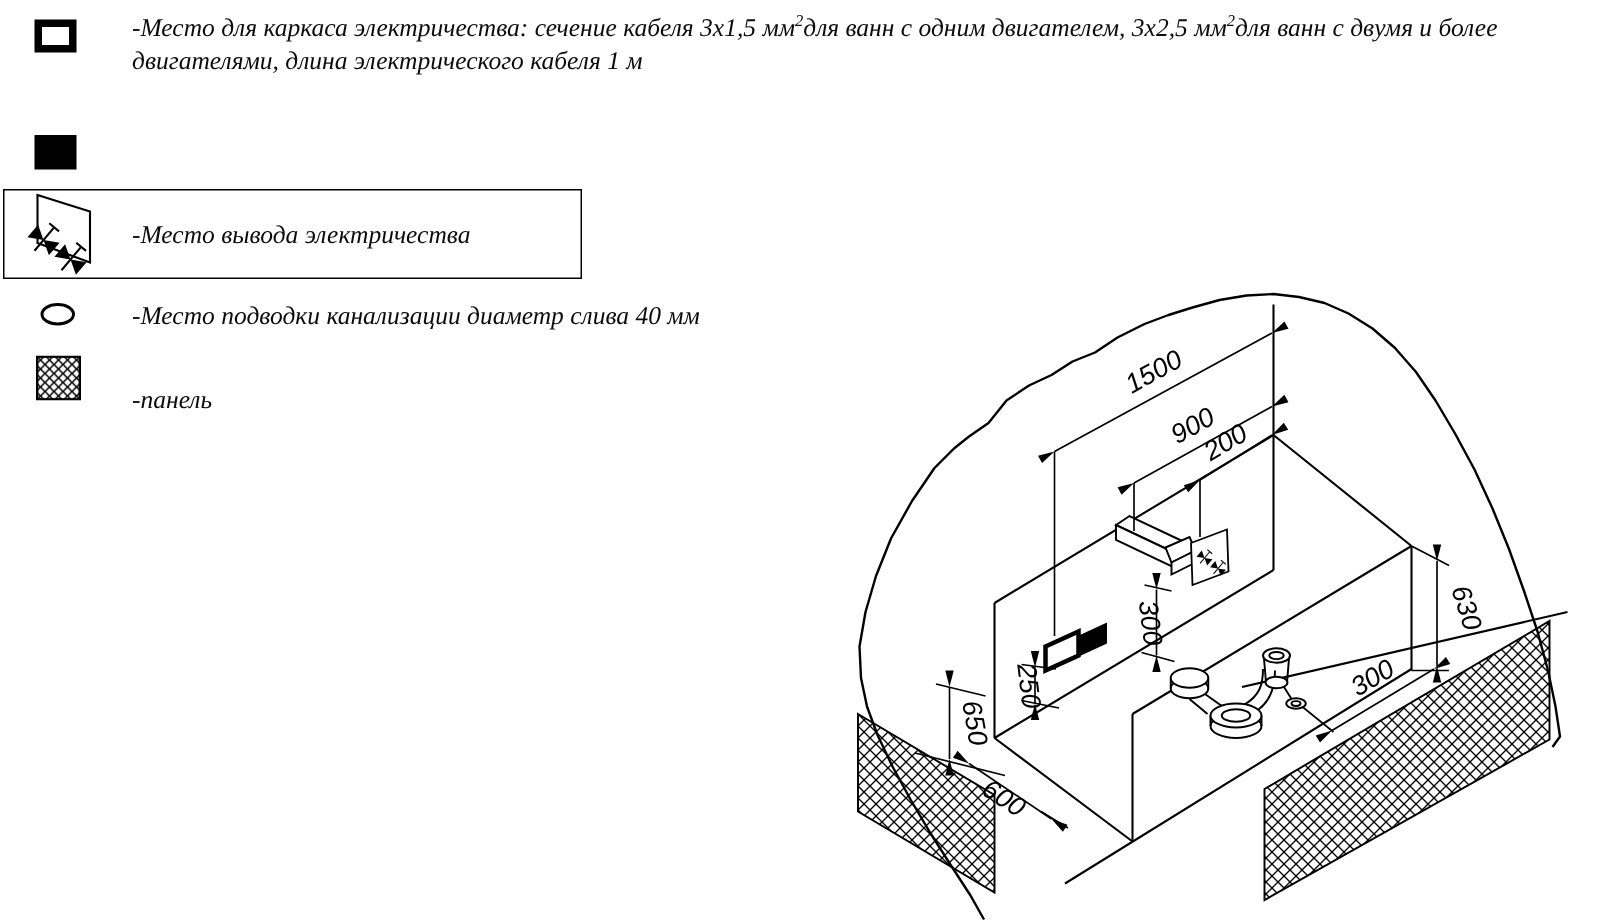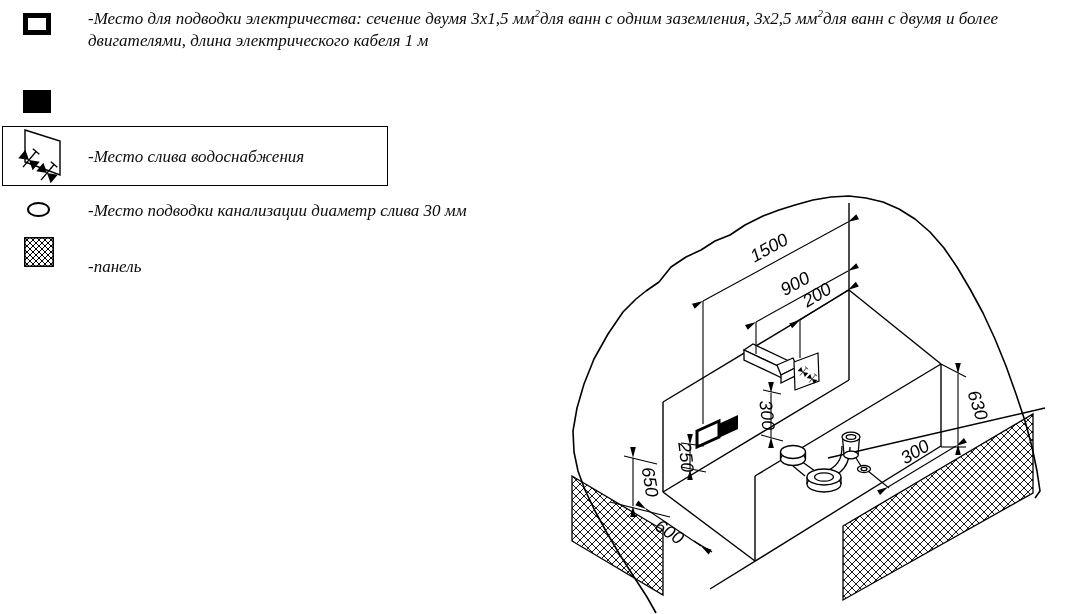--- a/index.html
+++ b/index.html
@@ -15,35 +15,35 @@
   svg{display:block;}
   .dimtxt{font-family:"Liberation Sans",sans-serif;font-style:italic;font-size:18px;fill:#000;}
 </style>
 </head>
 <body>
 
 <div class="stage">
 
   <div class="abs sq-outline" style="left:23px;top:13px;"></div>
   <div class="abs ltext" style="left:88px;top:8px;width:945px;">
-    <span>-Место для подводки электричества: сечение двумя 3х1,5 мм</span><span class="sup">2</span><span>для ванн с одним заземления, 3х2,5 мм</span><span class="sup">2</span><span>для ванн с двумя и более двигателями, длина электрического кабеля 1 м</span>
+    <span>-Место для каркаса электричества: сечение кабеля 3х1,5 мм</span><span class="sup">2</span><span>для ванн с одним двигателем, 3х2,5 мм</span><span class="sup">2</span><span>для ванн с двумя и более двигателями, длина электрического кабеля 1 м</span>
   </div>
 
   <div class="abs sq-filled" style="left:23px;top:90px;"></div>
 
   <div class="abs water-box" style="left:2px;top:126px;"></div>
   <svg class="abs" style="left:14px;top:126px;" width="58" height="60" viewBox="0 0 58 60">
     <path d="M11,4 L46,15 L46,49 L11,36 Z" fill="#fff" stroke="#000" stroke-width="1.4"></path>
     <use href="#valveG" transform="translate(15,34) scale(0.85)"></use>
     <use href="#valveG" transform="translate(33,47) scale(0.85)"></use>
   </svg>
-  <div class="abs ltext" style="left:88px;top:146px;">-Место слива водоснабжения</div>
+  <div class="abs ltext" style="left:88px;top:146px;">-Место вывода электричества</div>
 
   <div class="abs oval" style="left:27px;top:202px;"></div>
-  <div class="abs ltext" style="left:88px;top:200px;">-Место подводки канализации диаметр слива 30 мм</div>
+  <div class="abs ltext" style="left:88px;top:200px;">-Место подводки канализации диаметр слива 40 мм</div>
 
   <svg class="abs" style="left:24px;top:237px;" width="30" height="30" viewBox="0 0 30 30">
     <rect x="0.8" y="0.8" width="28.4" height="28.4" fill="url(#xh2)" stroke="#000" stroke-width="1.6"></rect>
   </svg>
   <div class="abs ltext" style="left:88px;top:256px;">-панель</div>
 
   <svg class="abs" style="left:546px;top:190px;" width="520" height="424" viewBox="546 190 520 424">
     <defs>
       <pattern id="xh" width="8" height="8" patternUnits="userSpaceOnUse">
         <path d="M0,0 L8,8 M8,0 L0,8" stroke="#000" stroke-width="0.9" fill="none"></path>

